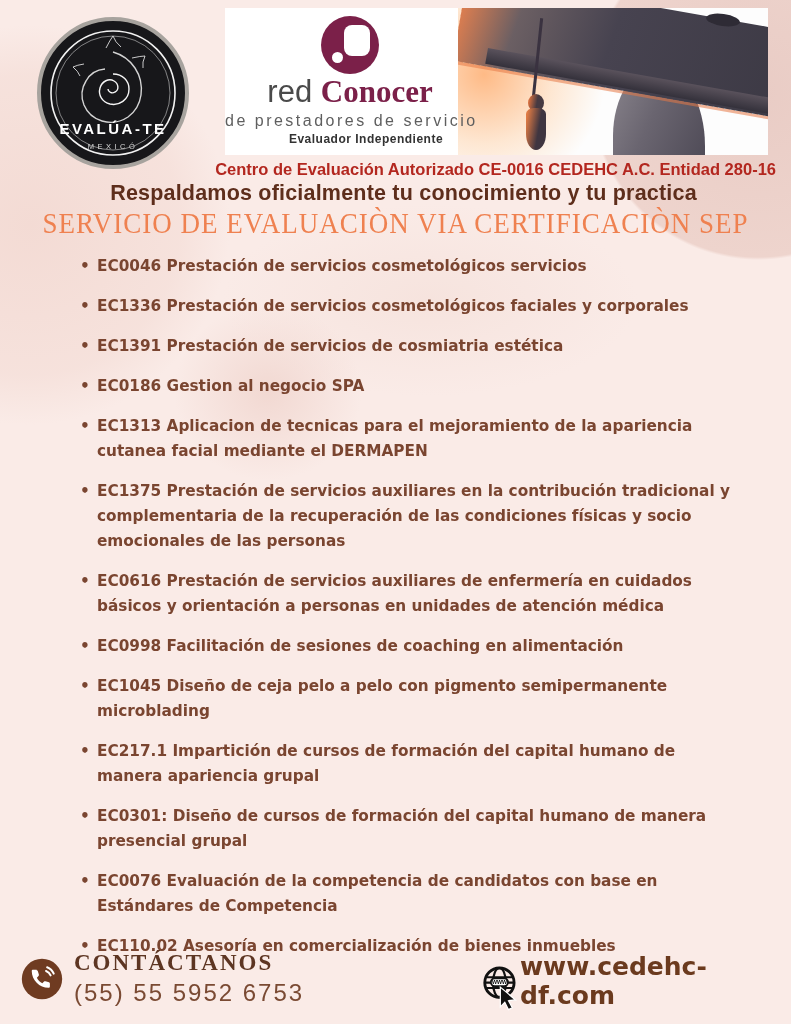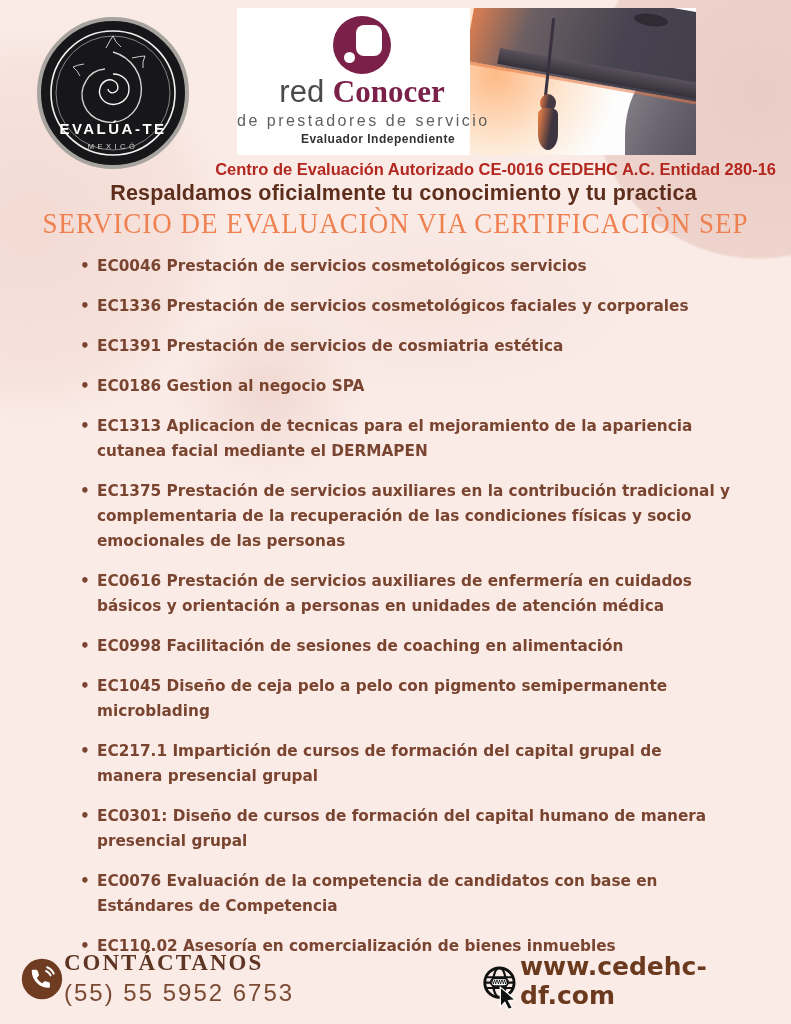--- a/index.html
+++ b/index.html
@@ -7,21 +7,21 @@
     position:relative;width:791px;height:1024px;overflow:hidden;
     font-family:"Liberation Sans",sans-serif;
     background-color:#faebe7;
     background-image:
       radial-gradient(circle 300px at 758px 92px, #e9ccc5 0%, #eed4cd 55%, rgba(238,212,205,0) 56%),
       radial-gradient(circle 250px at 30px 225px, rgba(243,218,211,0.95) 0%, rgba(243,218,211,0.55) 60%, rgba(243,218,211,0) 80%),
       radial-gradient(ellipse 125px 118px at 268px 392px, rgba(240,213,206,0.85) 0%, rgba(240,213,206,0) 75%),
       radial-gradient(ellipse 260px 120px at 430px 300px, rgba(243,221,214,0.55) 0%, rgba(243,221,214,0) 80%);
   }
   
-  .banner{position:absolute;left:237px;top:8px;width:459px;height:147px;background:#fff;}
+  .banner{position:absolute;left:225px;top:8px;width:543px;height:147px;background:#fff;}
   .logo-block{position:absolute;left:0;top:0;width:250px;height:100%;text-align:center;}
   .logo-mark{position:relative;width:58px;height:58px;border-radius:50%;background:#7b2049;margin:8px auto 2px auto;}
   .logo-square{position:absolute;top:9px;right:9px;width:26px;height:31px;border-radius:8px;background:#fff;}
   .logo-dot{position:absolute;left:11px;bottom:11px;width:11px;height:11px;border-radius:50%;background:#fff;}
   .logo-words{font-size:31px;line-height:32px;white-space:nowrap;}
   .logo-words .w-red{color:#4a4a4a;font-family:"Liberation Sans",sans-serif;font-weight:400;}
   .logo-words .w-conocer{color:#7b2049;font-family:"Liberation Serif",serif;font-weight:bold;}
   .logo-tagline{font-size:16px;letter-spacing:2.5px;color:#5f5f5f;margin-top:4px;white-space:nowrap;}
   .logo-subtag{font-size:12px;font-weight:bold;color:#333;margin-top:2px;letter-spacing:0.5px;padding-left:32px;}
   
@@ -54,21 +54,21 @@
   .hdr-line3{position:absolute;left:0;right:0;top:208px;text-align:center;
              font-family:"Liberation Serif",serif;font-size:27px;color:#ef8150;
              letter-spacing:1px;transform:scaleY(1.08);}
   
   .ec-list{position:absolute;left:80px;top:254px;width:652px;margin:0;padding:0;list-style:none;}
   .ec-item{position:relative;padding-left:17px;margin-bottom:15px;
            font-family:"DejaVu Sans","Liberation Sans",sans-serif;
            font-weight:bold;font-size:15.3px;line-height:25px;color:#7a4530;}
   .ec-item::before{content:"•";position:absolute;left:0;top:0;color:#7a4530;}
   
-  .contact{position:absolute;left:20px;top:950px;display:flex;align-items:center;}
+  .contact{position:absolute;left:20px;top:950px;display:flex;align-items:center;gap:10px;}
   .contact-text{display:flex;flex-direction:column;}
   .contact-label{font-family:"Liberation Serif",serif;font-weight:bold;font-size:23px;
                  letter-spacing:2px;color:#5d3522;}
   .contact-phone{font-size:24px;color:#7a4a33;letter-spacing:2px;margin-top:3px;}
   .web{position:absolute;left:478px;top:952px;display:flex;align-items:flex-end;}
   .web-url{font-family:"DejaVu Sans","Liberation Sans",sans-serif;font-weight:bold;
            font-size:25px;color:#6b3a1e;margin-left:-8px;margin-bottom:4px;}
 </style>
 </head>
 <body>
@@ -129,21 +129,21 @@
       <li class="ec-item"><span>EC1313 Aplicacion de tecnicas para el mejoramiento de la apariencia cutanea facial mediante el DERMAPEN</span></li>
 
       <li class="ec-item"><span>EC1375 Prestación de servicios auxiliares en la contribución tradicional y complementaria de la recuperación de las condiciones físicas y socio emocionales de las personas</span></li>
 
       <li class="ec-item"><span>EC0616 Prestación de servicios auxiliares de enfermería en cuidados básicos y orientación a personas en unidades de atención médica</span></li>
 
       <li class="ec-item"><span>EC0998 Facilitación de sesiones de coaching en alimentación</span></li>
 
       <li class="ec-item"><span>EC1045 Diseño de ceja pelo a pelo con pigmento semipermanente microblading</span></li>
 
-      <li class="ec-item"><span>EC217.1 Impartición de cursos de formación del capital grupal de manera presencial grupal</span></li>
+      <li class="ec-item"><span>EC217.1 Impartición de cursos de formación del capital humano de manera apariencia grupal</span></li>
 
       <li class="ec-item"><span>EC0301: Diseño de cursos de formación del capital humano de manera presencial grupal</span></li>
 
       <li class="ec-item"><span>EC0076 Evaluación de la competencia de candidatos con base en Estándares de Competencia</span></li>
 
       <li class="ec-item"><span>EC110.02 Asesoría en comercialización de bienes inmuebles</span></li>
     </ul>
 
   <div class="contact">
     <svg width="44" height="44" viewBox="0 0 24 24">

